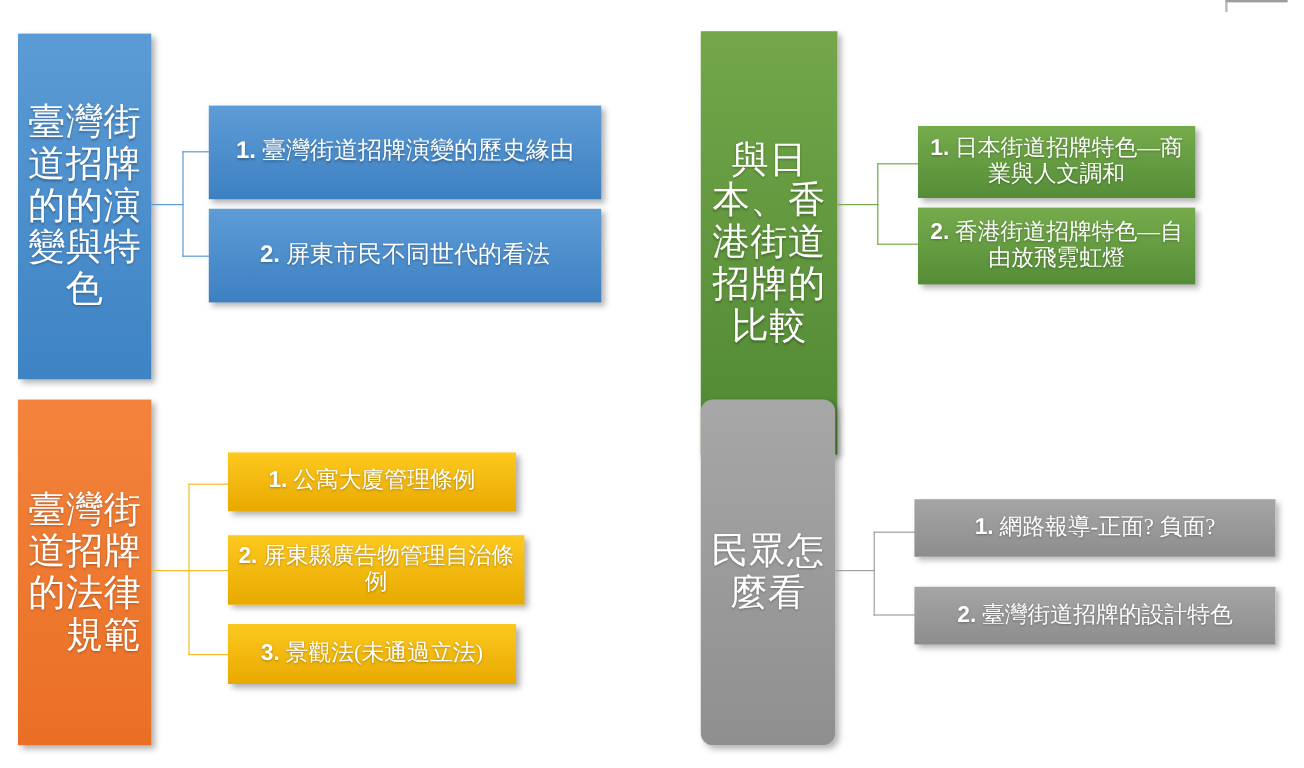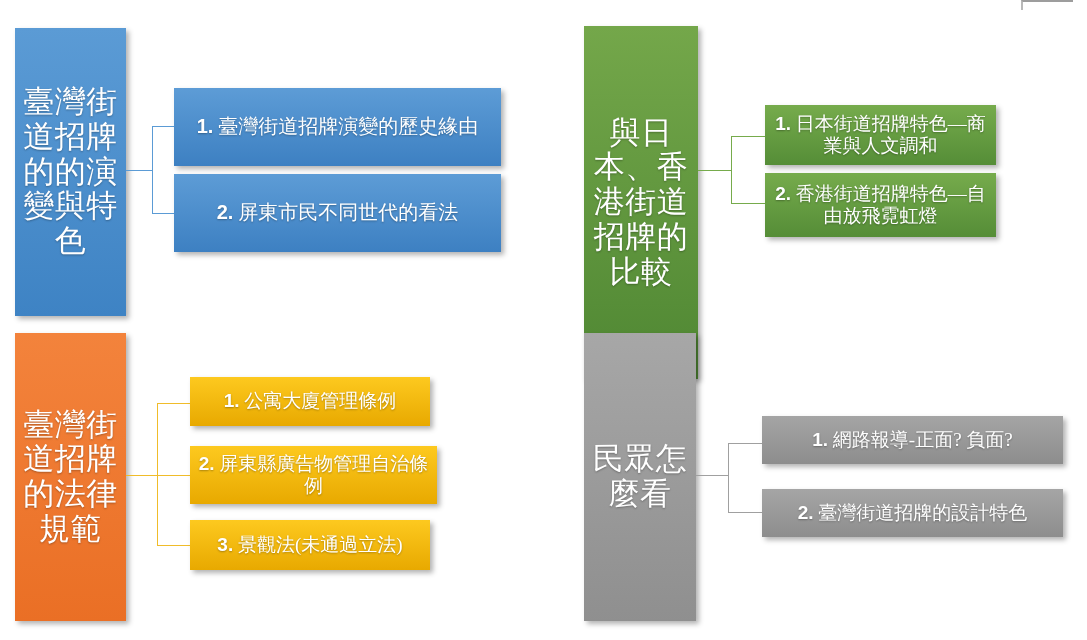--- a/index.html
+++ b/index.html
@@ -135,21 +135,21 @@
     </span>
   </div>
 
   <div class="child-box theme-green-c" style="left:765px; top:173px; width:231px; height:64px; font-size:19px;">
     <span class="child-label">
       <b>2.</b>
       <span>香港街道招牌特色—自由放飛霓虹燈</span>
     </span>
   </div>
 
-  <div class="parent-box theme-orange" style="left:15px; top:333px; width:111px; height:288px; font-size:31px;">
+  <div class="parent-box theme-orange" style="left:15px; top:333px; width:111px; height:288px; font-size:31px;text-align:right;">
     <span class="parent-label">臺灣街道招牌的法律規範</span>
   </div>
 
   <div class="conn conn-h c-yellow" style="left:126px; top:475px; width:32px;"></div>
   <div class="conn conn-v c-yellow" style="left:157px; top:403px; height:143px;"></div>
   <div class="conn conn-h c-yellow" style="left:157px; top:403px; width:34px;"></div>
   <div class="conn conn-h c-yellow" style="left:157px; top:475px; width:34px;"></div>
   <div class="conn conn-h c-yellow" style="left:157px; top:545px; width:34px;"></div>
 
   <div class="child-box theme-yellow" style="left:190px; top:377px; width:240px; height:49px; font-size:19px;">
@@ -166,21 +166,21 @@
     </span>
   </div>
 
   <div class="child-box theme-yellow" style="left:190px; top:520px; width:240px; height:50px; font-size:19px;">
     <span class="child-label">
       <b>3.</b>
       <span>景觀法(未通過立法)</span>
     </span>
   </div>
 
-  <div class="parent-box theme-grey" style="left:584px; top:333px; width:112px; height:288px; font-size:31px;">
+  <div class="parent-box theme-grey" style="left:584px; top:333px; width:112px; height:288px; font-size:31px;border-radius:10px;">
     <span class="parent-label">民眾怎麼看</span>
   </div>
 
   <div class="conn conn-h c-grey" style="left:696px; top:475px; width:33px;"></div>
   <div class="conn conn-v c-grey" style="left:728px; top:443px; height:70px;"></div>
   <div class="conn conn-h c-grey" style="left:728px; top:443px; width:36px;"></div>
   <div class="conn conn-h c-grey" style="left:728px; top:512px; width:36px;"></div>
 
   <div class="child-box theme-grey-c" style="left:762px; top:416px; width:301px; height:48px; font-size:19px;">
     <span class="child-label">

